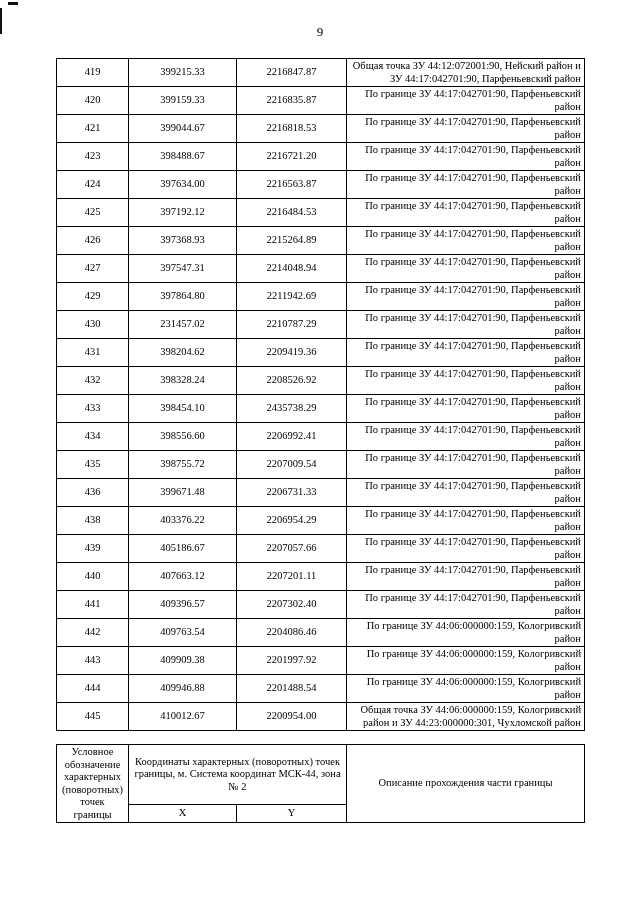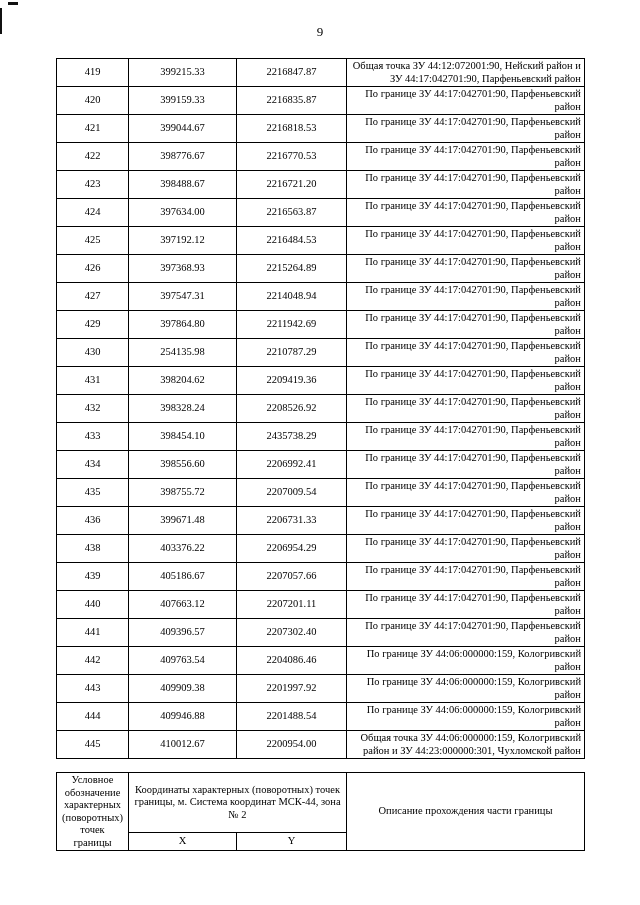--- a/index.html
+++ b/index.html
@@ -75,26 +75,20 @@
         <td>2216835.87</td>
         <td class="desc">По границе ЗУ 44:17:042701:90, Парфеньевский район</td>
       </tr>
       <tr>
         <td>421</td>
         <td>399044.67</td>
         <td>2216818.53</td>
         <td class="desc">По границе ЗУ 44:17:042701:90, Парфеньевский район</td>
       </tr>
       <tr>
-        <td>422</td>
-        <td>398776.67</td>
-        <td>2216770.53</td>
-        <td class="desc">По границе ЗУ 44:17:042701:90, Парфеньевский район</td>
-      </tr>
-      <tr>
         <td>423</td>
         <td>398488.67</td>
         <td>2216721.20</td>
         <td class="desc">По границе ЗУ 44:17:042701:90, Парфеньевский район</td>
       </tr>
       <tr>
         <td>424</td>
         <td>397634.00</td>
         <td>2216563.87</td>
         <td class="desc">По границе ЗУ 44:17:042701:90, Парфеньевский район</td>
@@ -118,21 +112,21 @@
         <td class="desc">По границе ЗУ 44:17:042701:90, Парфеньевский район</td>
       </tr>
       <tr>
         <td>429</td>
         <td>397864.80</td>
         <td>2211942.69</td>
         <td class="desc">По границе ЗУ 44:17:042701:90, Парфеньевский район</td>
       </tr>
       <tr>
         <td>430</td>
-        <td>254135.98</td>
+        <td>231457.02</td>
         <td>2210787.29</td>
         <td class="desc">По границе ЗУ 44:17:042701:90, Парфеньевский район</td>
       </tr>
       <tr>
         <td>431</td>
         <td>398204.62</td>
         <td>2209419.36</td>
         <td class="desc">По границе ЗУ 44:17:042701:90, Парфеньевский район</td>
       </tr>
       <tr>

